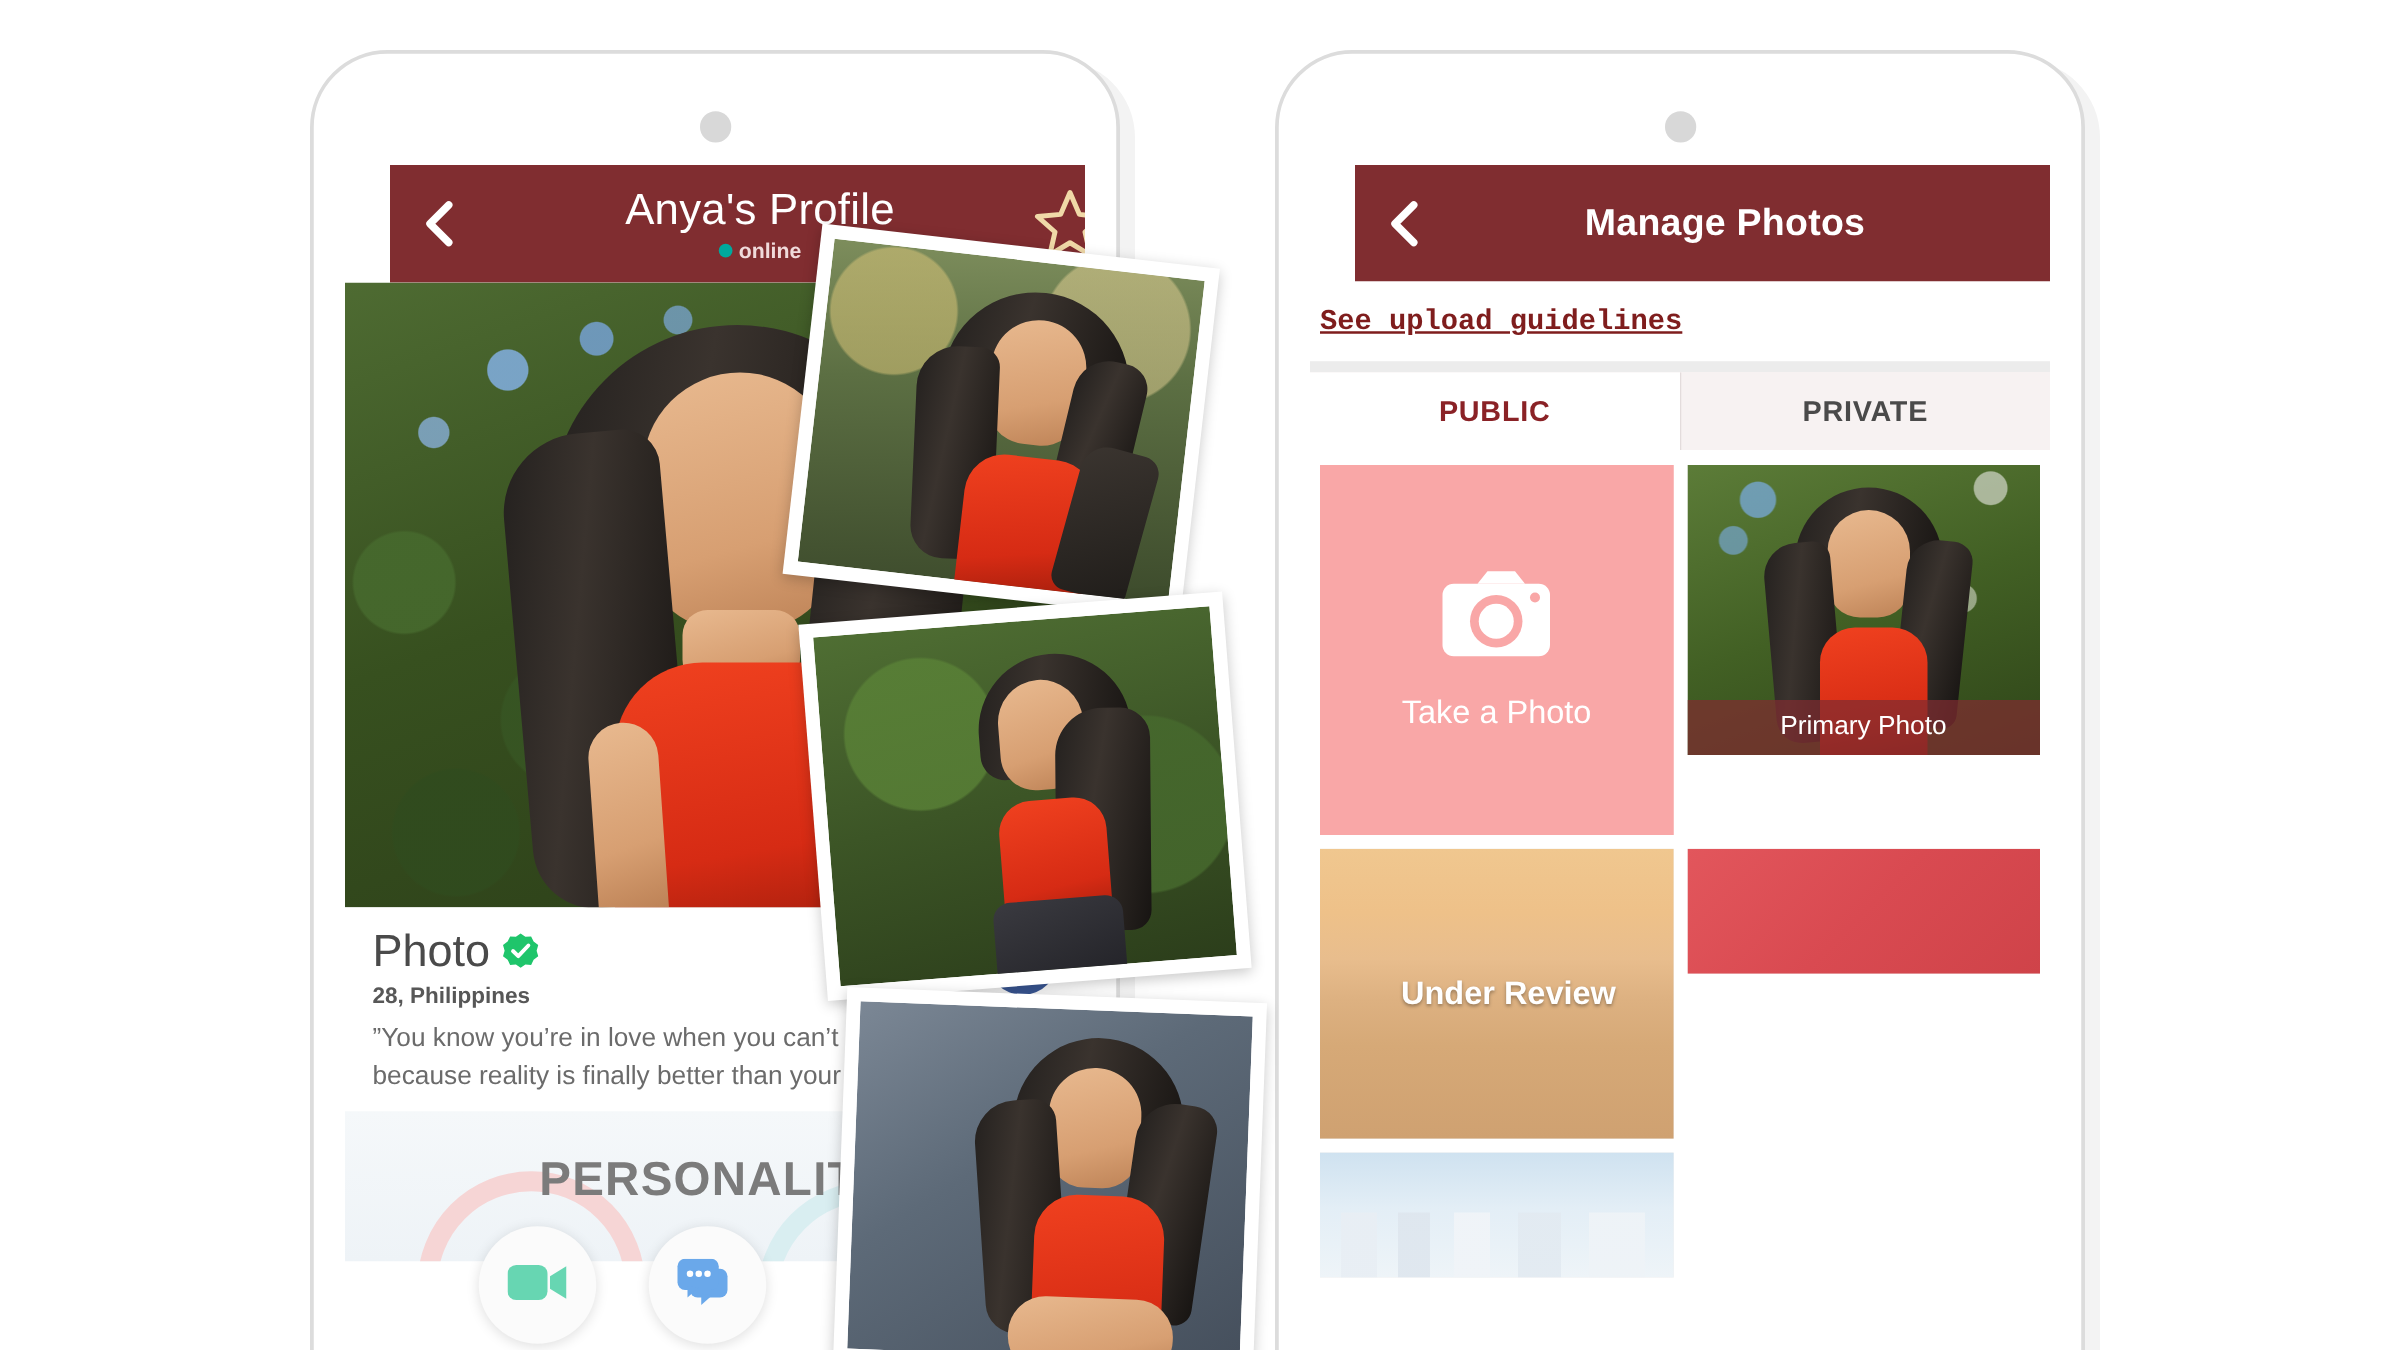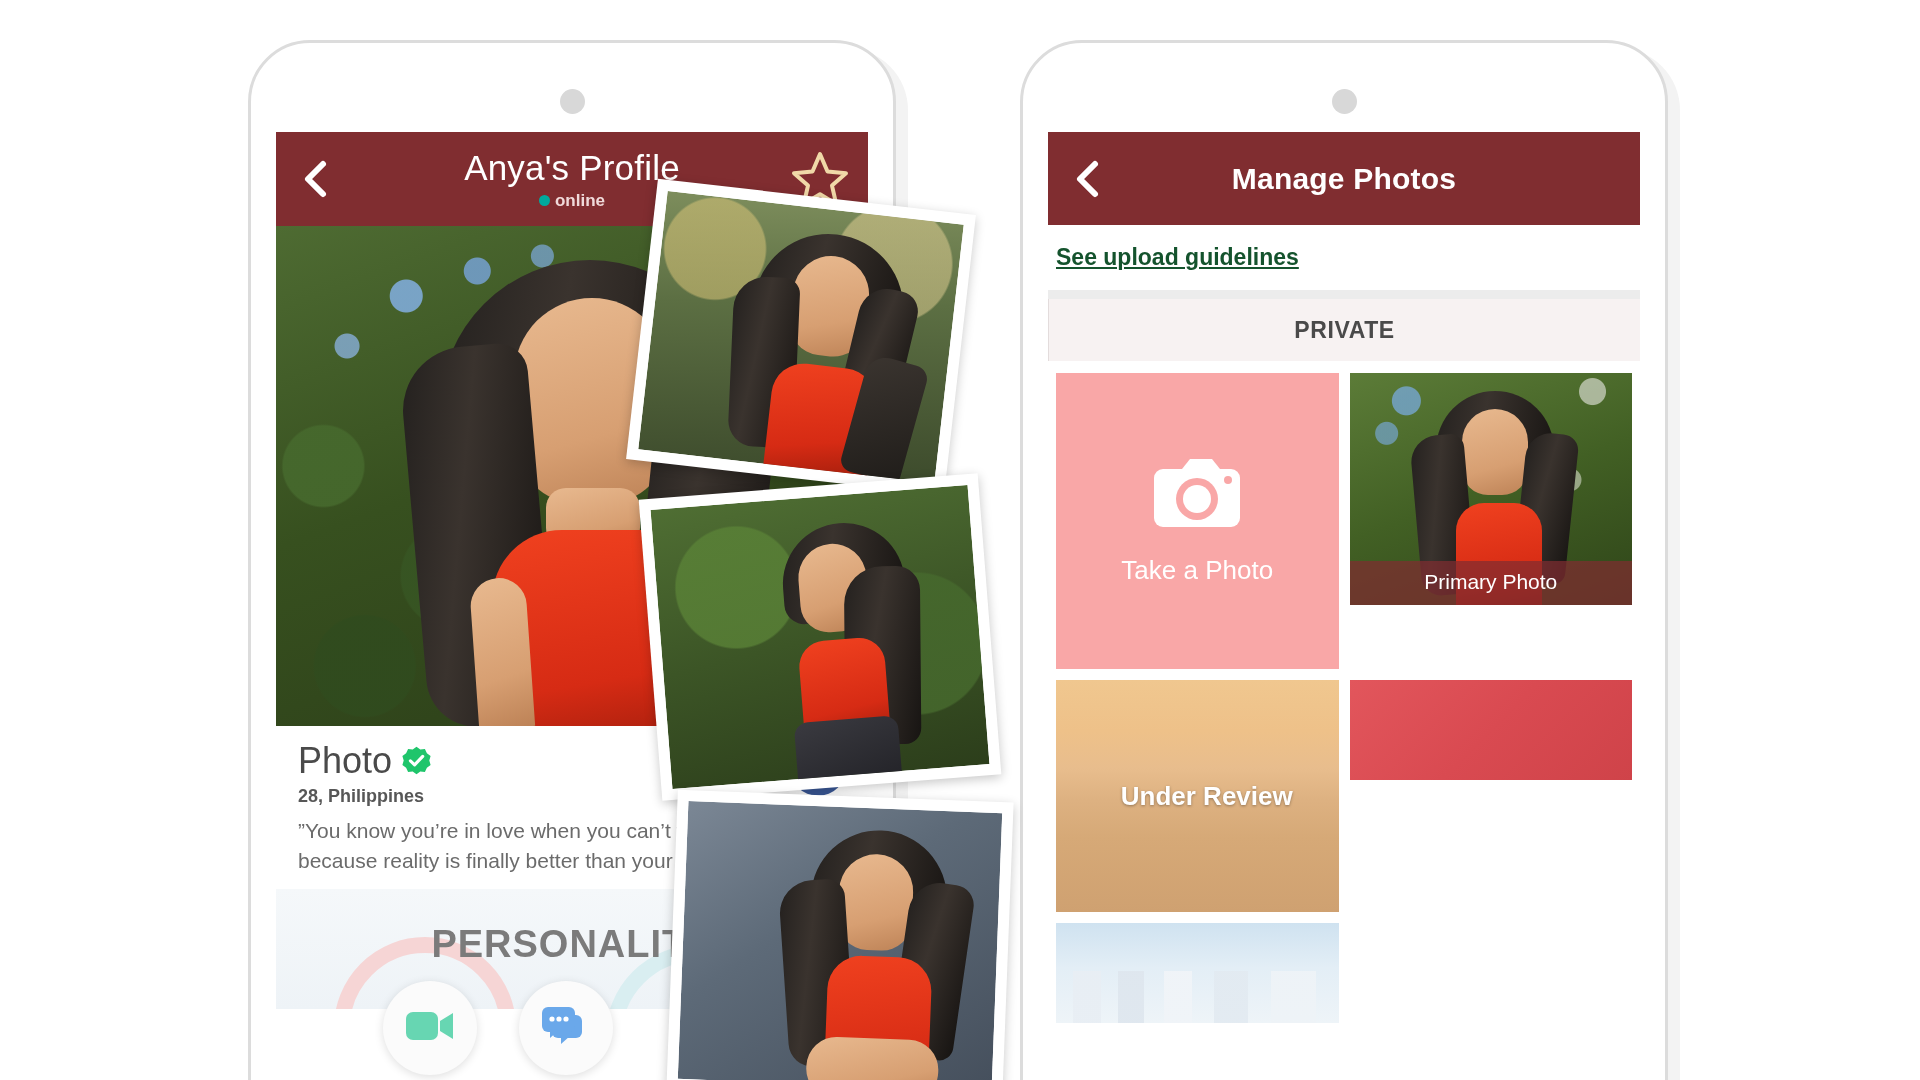--- a/index.html
+++ b/index.html
@@ -52,20 +52,21 @@
 
   
   .app-header {
     position: relative;
     width: 100%;
     box-sizing: border-box;
     background: #802d30;
     display: flex;
     align-items: center;
     justify-content: center;
+    margin-left: 36px;
   }
   .back-chevron {
     position: absolute;
     display: block;
   }
   .header-title-wrap {
     text-align: center;
     color: #ffffff;
   }
   .header-title {
@@ -211,25 +212,26 @@
     overflow: hidden;
     position: relative;
   }
 
   
   .guidelines-row {
     background: #ffffff;
     padding: 19px 0 19px 8px;
   }
   .guidelines-link {
-    color: #14532d;
+    color: #7f1d1d;
     font-size: 23px;
     font-weight: bold;
     text-decoration: underline;
     cursor: pointer;
+    font-family: Liberation Mono, monospace;
   }
   .tabs-sep {
     height: 9px;
     background: #ececec;
   }
   .tabs {
     display: flex;
     height: 62px;
     background: #f7f2f2;
   }
@@ -553,20 +555,21 @@
       <div class="header-title" style="font-size:30px; font-weight:bold;">Manage Photos</div>
     </div>
 
     <div class="guidelines-row">
       <span class="guidelines-link">See upload guidelines</span>
     </div>
 
     <div class="tabs-sep"></div>
 
     <div class="tabs">
+      <div class="tab active">PUBLIC</div>
       <div class="tab inactive">PRIVATE</div>
     </div>
 
     <div class="photo-grid">
 
 
       <div class="grid-tile tile-action" style="height:296px;">
         <span>
           <svg width="94" height="78" viewBox="0 0 94 78" aria-hidden="true">
             <path d="M32 12 L40 2 L62 2 L70 12 Z" fill="#ffffff"></path>

